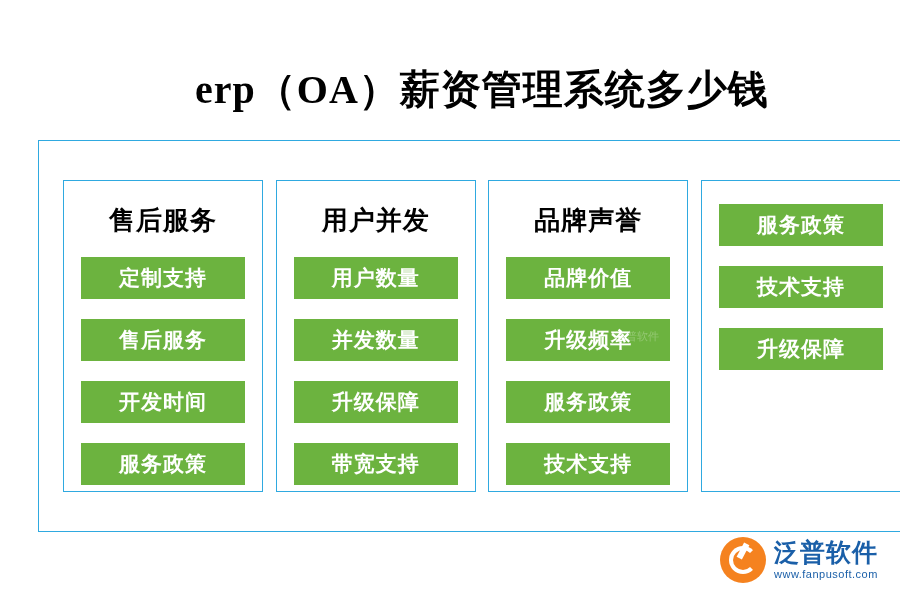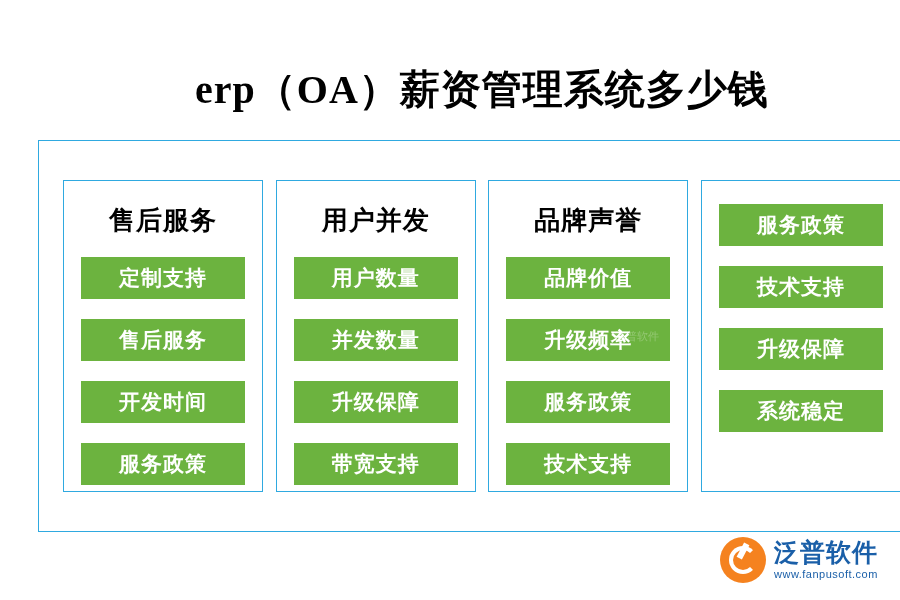--- a/index.html
+++ b/index.html
@@ -199,21 +199,20 @@
       <div class="chip">品牌价值</div>
       <div class="chip">升级频率</div>
       <div class="chip">服务政策</div>
       <div class="chip">技术支持</div>
     </div>
 
     <div class="column">
       <div class="chip">服务政策</div>
       <div class="chip">技术支持</div>
       <div class="chip">升级保障</div>
-      <div class="chip">系统稳定</div>
     </div>
 
   </div>
 
   <div class="watermark">泛普软件</div>
 
   <div class="logo">
     <div class="logo-mark"></div>
     <div class="logo-text">
       <div class="logo-name">泛普软件</div>

